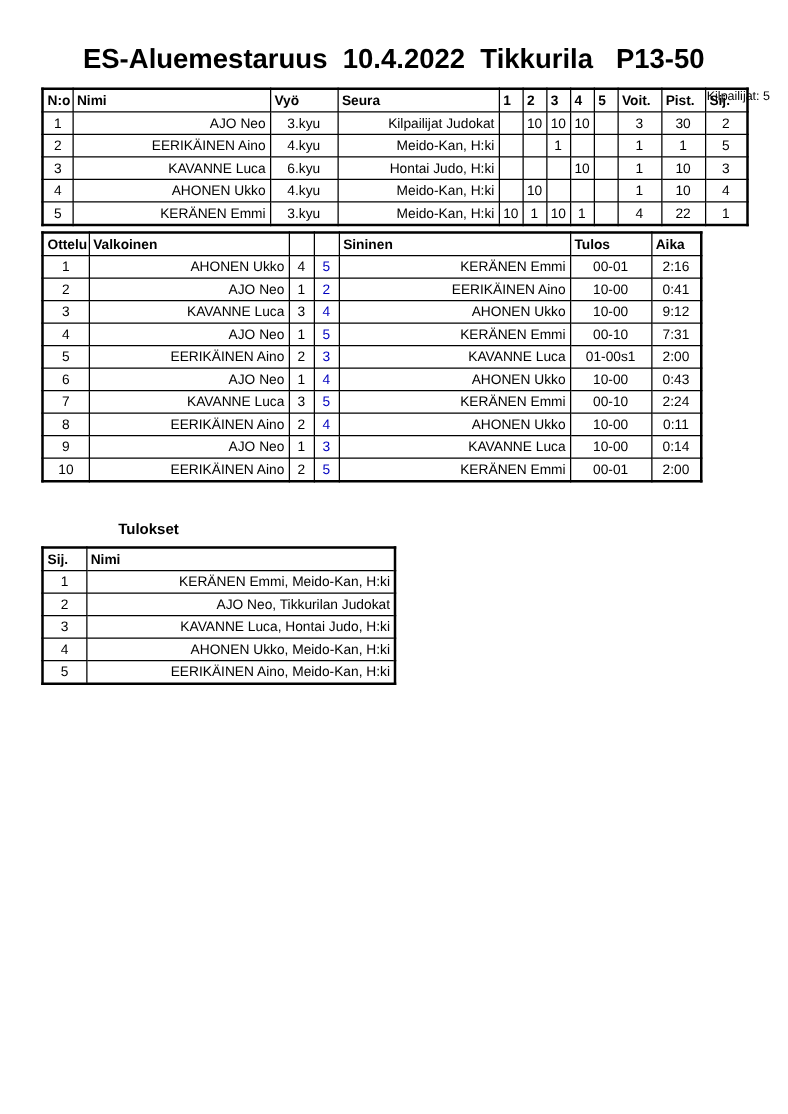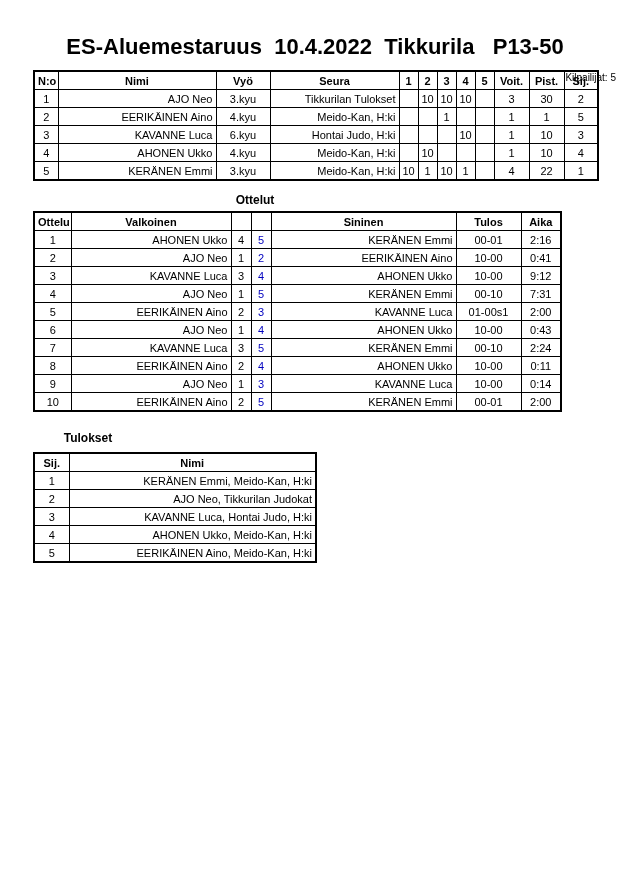--- a/index.html
+++ b/index.html
@@ -33,40 +33,40 @@
     font-size: 10px;
   }
   .heading {
     font-size: 12px;
     font-weight: bold;
     text-align: center;
     line-height: 14px;
   }
   .heading-kilpailijat { width: 446px; margin-top: 6px; }
   .heading-ottelut    { width: 444px; margin-top: 12px; }
-  .heading-tulokset   { width: 110px; margin-top: 19px; }
+  .heading-tulokset   { width: 110px; margin-top: 30px; text-align: right; }
 
   table {
     border-collapse: collapse;
     border: 2px solid #000;
     table-layout: fixed;
   }
   .t1 { width: 564px; margin-top: 10px; }
   .t2 { width: 527px; margin-top: 4px; }
   .t3 { width: 282px; margin-top: 7px; }
   th, td {
     border: 1px solid #000;
     font-size: 11px;
     height: 13px;
     padding: 2px 3px;
     overflow: hidden;
     white-space: nowrap;
     box-sizing: content-box;
   }
-  th { font-weight: bold; text-align: center; }
+  th { font-weight: bold; text-align: left; }
   td.l { text-align: right; padding-left: 6px; }
   td.c { text-align: center; }
   td.blue { color: #0000bf; }
 </style>
 </head>
 <body>
 
 <div class="page">
 
   <div class="title">ES-Aluemestaruus  10.4.2022  Tikkurila   P13-50</div>
@@ -103,21 +103,21 @@
         <th>Voit.</th>
         <th>Pist.</th>
         <th>Sij.</th>
       </tr>
     </thead>
     <tbody>
   <tr>
     <td class="c">1</td>
     <td class="l">AJO Neo</td>
     <td class="c">3.kyu</td>
-    <td class="l">Tikkurilan Tulokset</td>
+    <td class="l">Kilpailijat Judokat</td>
     <td class="c"></td>
     <td class="c">10</td>
     <td class="c">10</td>
     <td class="c">10</td>
     <td class="c"></td>
     <td class="c">3</td>
     <td class="c">30</td>
     <td class="c">2</td>
   </tr>
 
@@ -176,21 +176,20 @@
     <td class="c">10</td>
     <td class="c">1</td>
     <td class="c"></td>
     <td class="c">4</td>
     <td class="c">22</td>
     <td class="c">1</td>
   </tr>
 </tbody>
   </table>
 
-  <div class="heading heading-ottelut">Ottelut</div>
 
   <table class="t2">
     <colgroup>
       <col style="width:37px">
         <col style="width:160px">
         <col style="width:20px">
         <col style="width:20px">
       <col style="width:185px">
         <col style="width:65px">
         <col style="width:40px">

